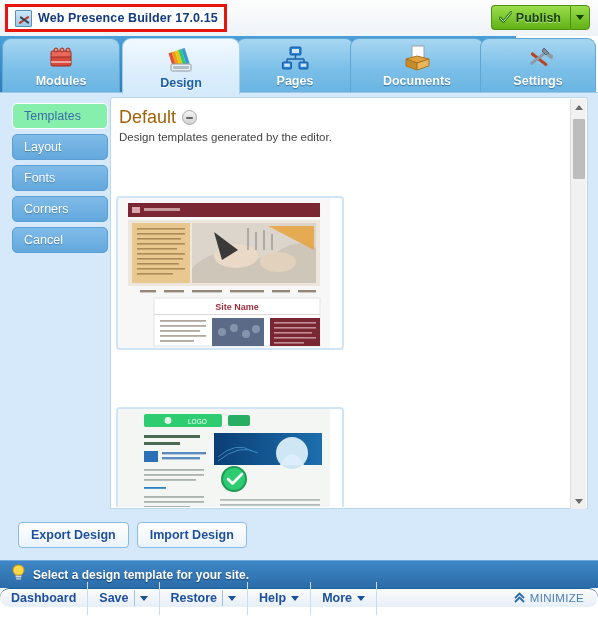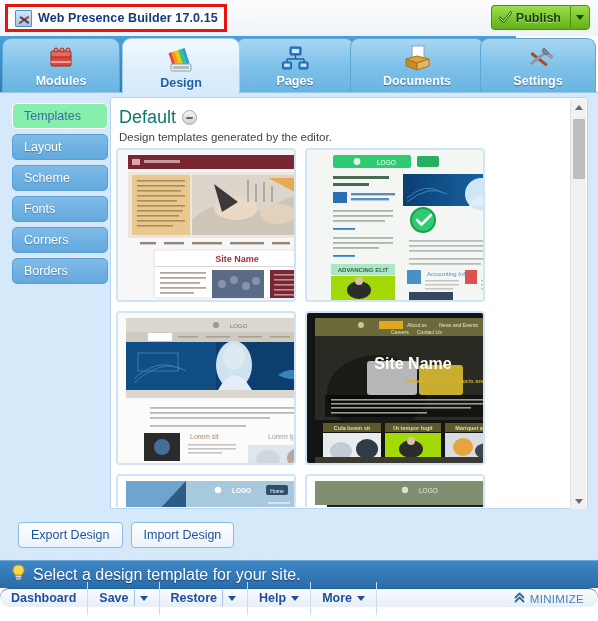--- a/index.html
+++ b/index.html
@@ -113,44 +113,45 @@
     text-shadow: none;
   }
 
   #content {
     position: absolute; left: 110px; top: 4px; width: 478px; height: 412px;
     background: #ffffff; border: 1px solid #b9d6ed;
     border-radius: 3px 3px 0 0;
   }
   #content-head { padding: 9px 0 0 8px; }
   #head-row { display: flex; align-items: center; gap: 6px; }
-  #section-title { font-size: 18px; color: #0f766e; font-weight: normal; }
+  #section-title { font-size: 18px; color: #a16207; font-weight: normal; }
   .collapse-ico {
     width: 15px; height: 15px; border-radius: 50%;
     background: linear-gradient(#f4f4f4, #d2d2d2);
     border: 1px solid #a8a8a8; position: relative; cursor: pointer;
   }
   .collapse-ico::after {
     content: ""; position: absolute; left: 3px; top: 6px;
     width: 7px; height: 2px; background: #666; border-radius: 1px;
   }
   #section-sub { font-size: 11.5px; color: #444; margin-top: 3px; }
 
   #thumb-scroll {
     position: absolute; left: 1px; top: 46px; width: 458px; height: 363px;
     overflow: hidden;
   }
   #thumb-grid {
     display: flex; flex-wrap: wrap; gap: 9px; padding: 4px 0 0 4px;
   }
   .thumb {
-    width: 180px; height: 154px;
+    width: 228px; height: 154px;
     border: 2px solid #cfe4f6; border-radius: 4px;
     background: #ffffff; overflow: hidden; position: relative;
     cursor: pointer;
+    margin-top: 48px;
   }
 
   
   #vscroll {
     position: absolute; right: 1px; top: 1px; width: 16px; height: 410px;
     background: #f1f1f1; border-left: 1px solid #dedede;
   }
   .sb-arrow {
     width: 16px; height: 16px; display: flex; align-items: center;
     justify-content: center; cursor: pointer;
@@ -164,38 +165,38 @@
   #sb-down { position: absolute; bottom: 0; left: 0; }
 
   
   #btnrow {
     position: absolute; left: 0; top: 420px; width: 598px; height: 44px;
   }
   .btn {
     height: 26px; border-radius: 4px;
     background: linear-gradient(#ffffff, #eaf3fb);
     border: 1px solid #8cbbe2;
-    color: #1c4f9c; font-size: 12.5px; font-weight: normal;
+    color: #1c4f9c; font-size: 12.5px; font-weight: bold;
     display: inline-flex; align-items: center; justify-content: center;
     padding: 0 12px; cursor: pointer;
     text-shadow: 0 1px 0 #fff;
   }
   #btn-left { position: absolute; left: 18px; top: 9px; display: flex; gap: 8px; }
   #btn-right { position: absolute; right: 18px; top: 9px; display: flex; gap: 9px; }
   #btn-right .btn { min-width: 76px; }
 
   
   #hintbar {
     position: absolute; left: 0; top: 560px; width: 598px; height: 28px;
     background: linear-gradient(#3f86c6, #2a6ca8);
     display: flex; align-items: center; padding-left: 11px; gap: 7px;
     border-top: 1px solid #6ea8d8;
   }
   #hint-text {
-    color: #ffffff; font-size: 16px; font-weight: normal;
+    color: #ffffff; font-size: 12px; font-weight: bold;
     text-shadow: 0 1px 1px rgba(0,30,70,.6);
   }
 
   
   #toolbar {
     position: absolute; left: 0; top: 588px; width: 598px; height: 19px;
     background: linear-gradient(#fbfcfd, #e6eef6);
     border-top: 1px solid #1f5f9e;
     display: flex; align-items: center; border-radius: 14px;
   }
@@ -203,21 +204,21 @@
     height: 33px; display: flex; align-items: center; padding: 0 11px;
     font-size: 12.5px; font-weight: bold; color: #1c4f9c;
     border-right: 1px solid #cbdced; cursor: pointer; gap: 5px;
   }
   .tb-sep { width: 1px; height: 16px; background: #9fc2e0; }
   .caret-sm {
     width:0;height:0;border-left:4px solid transparent;
     border-right:4px solid transparent;border-top:5px solid #1c4f9c;
   }
   #minimize {
-    margin-left: auto; display: flex; align-items: flex-end; gap: 5px;
+    margin-left: auto; display: flex; align-items: center; gap: 5px;
     padding-right: 14px; font-size: 11.5px; color: #4a7fb5; cursor: pointer;
     letter-spacing: .3px;
   }
 </style>
 </head>
 <body>
 
 <div id="topbar">
   <div id="title-highlight">
     <div id="app-icon"></div>
@@ -316,30 +317,27 @@
 <div id="panel">
 
   <div id="sidebar">
     <div class="side-item active">
         <span>Templates</span>
       </div>
     <div class="side-item">
         <span>Layout</span>
       </div>
     <div class="side-item">
-        <span>Scheme</span>
-      </div>
-    <div class="side-item">
         <span>Fonts</span>
       </div>
     <div class="side-item">
         <span>Corners</span>
       </div>
     <div class="side-item">
-        <span>Borders</span>
+        <span>Cancel</span>
       </div>
   </div>
 
   <div id="content">
     <div id="content-head">
       <div id="head-row">
         <div id="section-title">Default</div>
         <div class="collapse-ico"></div>
       </div>
       <div id="section-sub">Design templates generated by the editor.</div>

